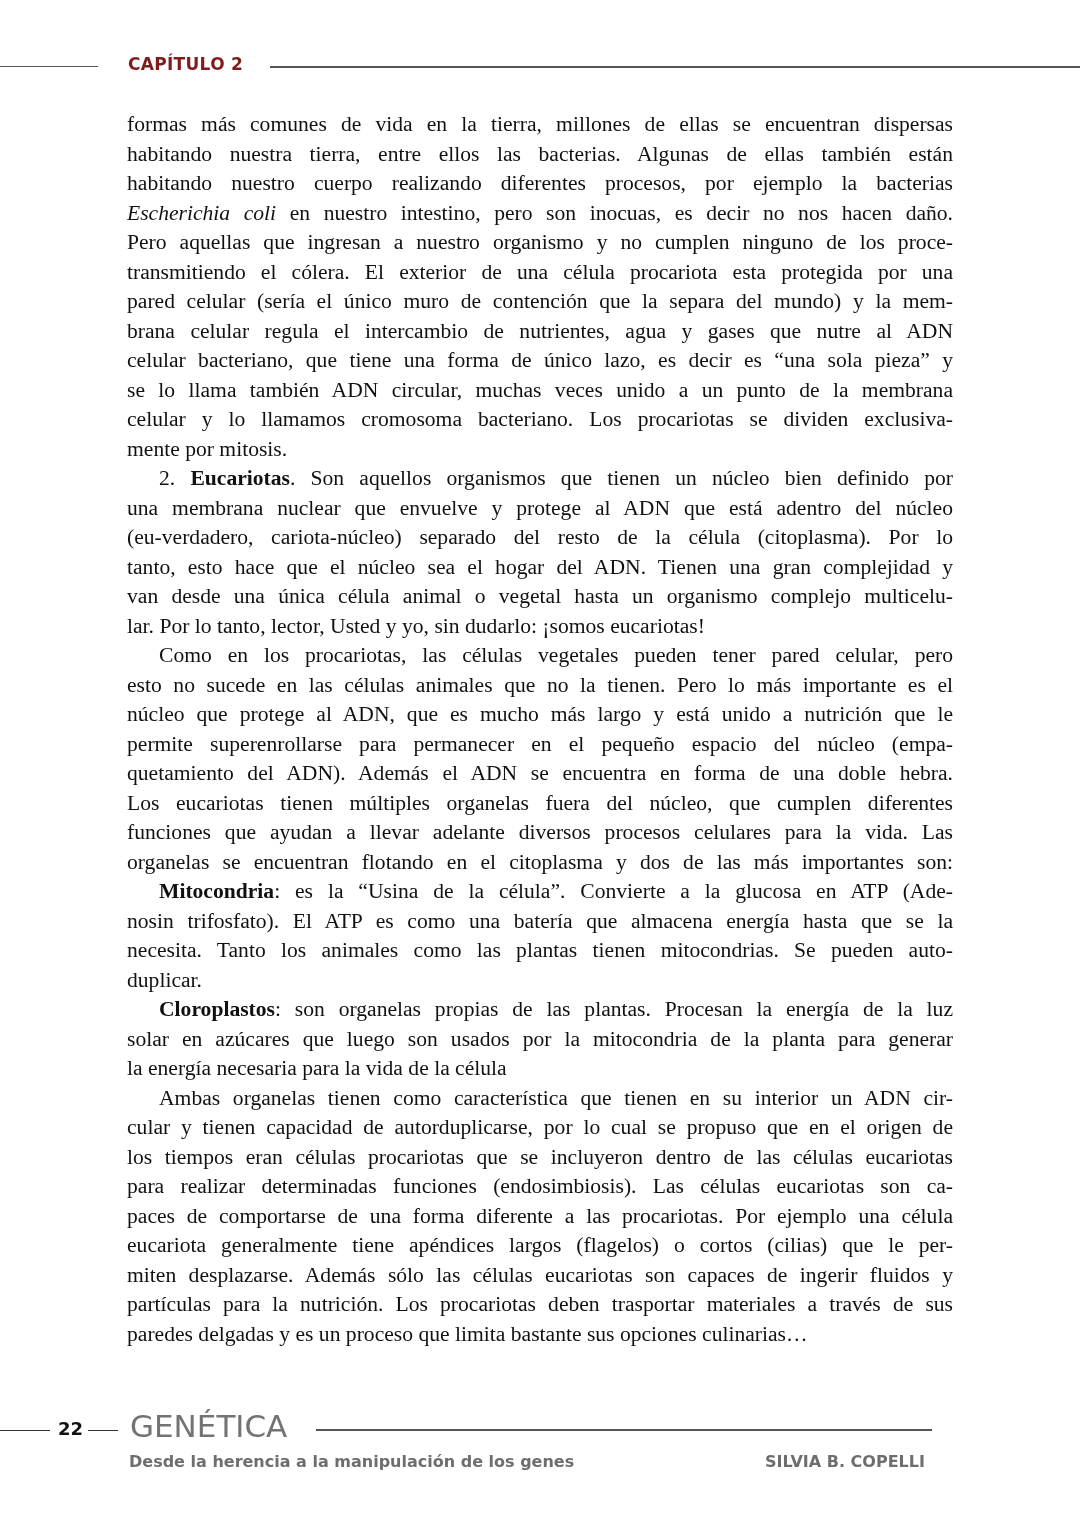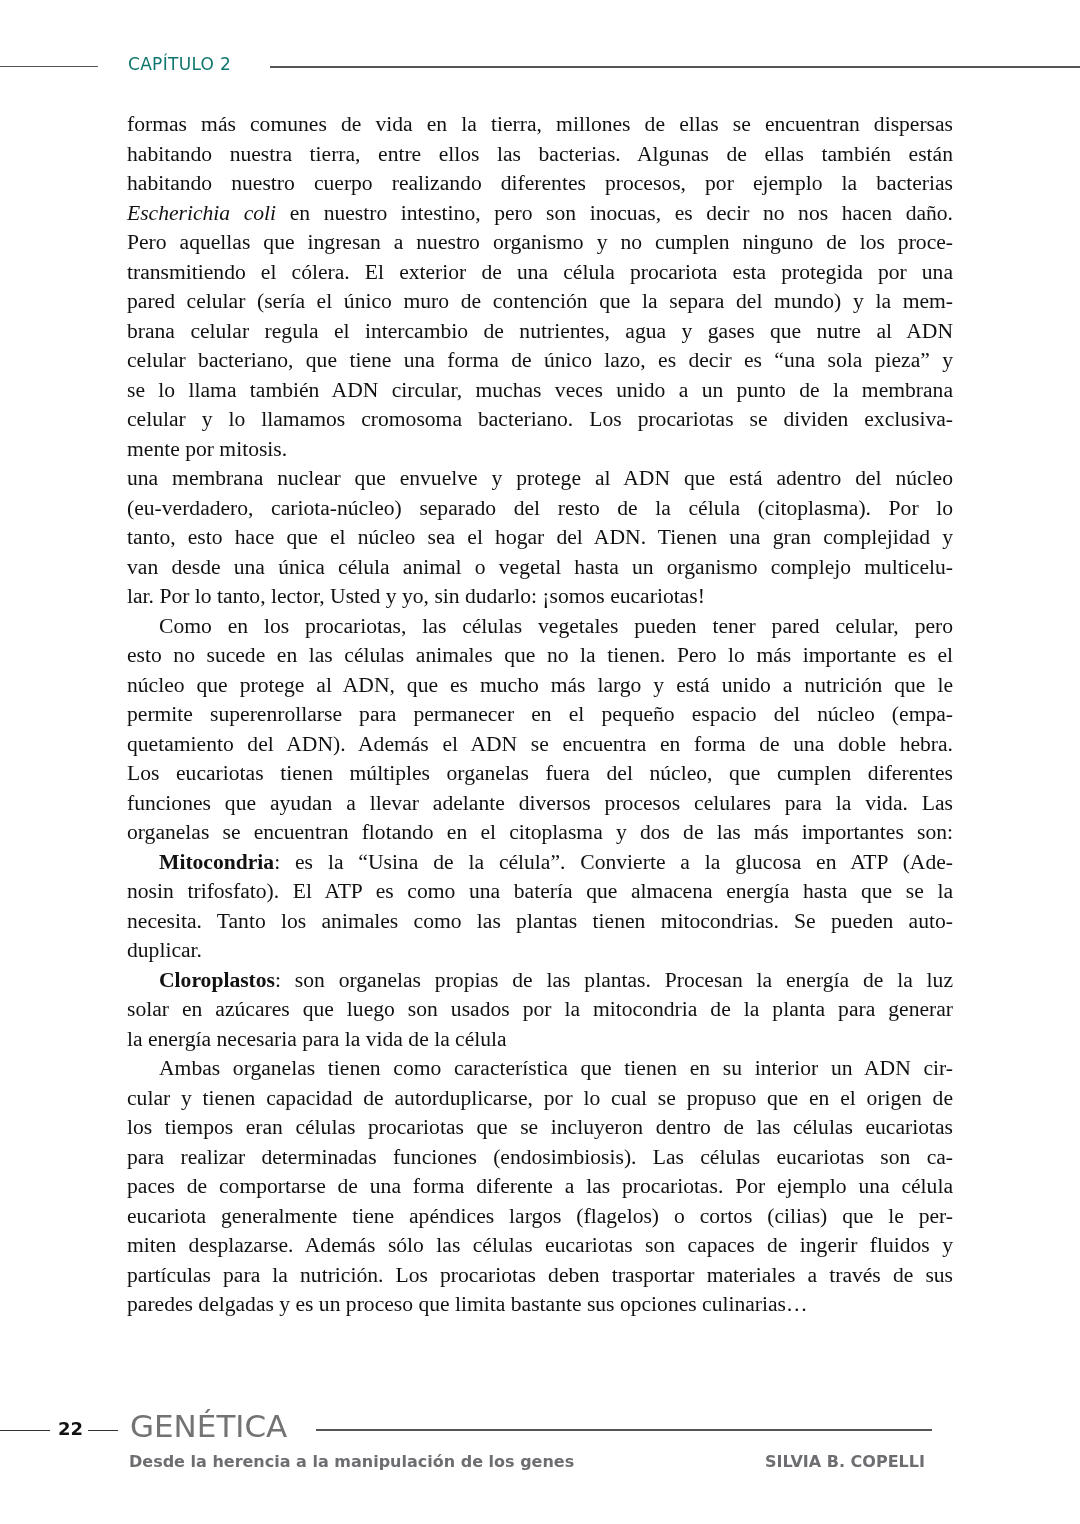--- a/index.html
+++ b/index.html
@@ -1,19 +1,19 @@
 <!DOCTYPE html>
 <html><head>
 <meta charset="utf-8">
 <style>
   html, body { margin: 0; padding: 0; background: #ffffff; }
   body { width: 1080px; height: 1524px; position: relative; overflow: hidden; }
   .header { position: absolute; top: 52px; left: 0; width: 1080px; height: 30px; }
   .header .line-left { position: absolute; left: 0; top: 14px; width: 98px; height: 1px; background: #555; }
-  .header .chapter { position: absolute; left: 128px; top: 2px; font-family: "DejaVu Sans", sans-serif; font-weight: normal; font-size: 17px; color: #0f766e; letter-spacing: 0.3px; }
+  .header .chapter { position: absolute; left: 128px; top: 2px; font-family: "DejaVu Sans", sans-serif; font-weight: bold; font-size: 17px; color: #7f1d1d; letter-spacing: 0.3px; }
   .header .line-right { position: absolute; left: 270px; top: 14px; right: 0; height: 2px; background: #555; }
 
   .body-text { position: absolute; left: 127px; top: 110px; width: 826px; font-family: "Liberation Serif", serif; font-size: 21.6px; color: #111; }
   .ln { height: 29.5px; line-height: 29.5px; white-space: nowrap; text-align: justify; text-align-last: justify; }
   .ln.last { text-align-last: left; }
   .ln.ind { padding-left: 32px; }
   .ln b { font-weight: bold; }
   .ln i { font-style: italic; }
 
   .footer { position: absolute; top: 1412px; left: 0; width: 932px; height: 70px; }
@@ -40,20 +40,21 @@
     <div class="ln"><span>habitando nuestro cuerpo realizando diferentes procesos, por ejemplo la bacterias</span></div>
     <div class="ln"><i>Escherichia coli</i><span> en nuestro intestino, pero son inocuas, es decir no nos hacen daño.</span></div>
     <div class="ln"><span>Pero aquellas que ingresan a nuestro organismo y no cumplen ninguno de los proce-</span></div>
     <div class="ln"><span>transmitiendo el cólera. El exterior de una célula procariota esta protegida por una</span></div>
     <div class="ln"><span>pared celular (sería el único muro de contención que la separa del mundo) y la mem-</span></div>
     <div class="ln"><span>brana celular regula el intercambio de nutrientes, agua y gases que nutre al ADN</span></div>
     <div class="ln"><span>celular bacteriano, que tiene una forma de único lazo, es decir es “una sola pieza” y</span></div>
     <div class="ln"><span>se lo llama también ADN circular, muchas veces unido a un punto de la membrana</span></div>
     <div class="ln"><span>celular y lo llamamos cromosoma bacteriano. Los procariotas se dividen exclusiva-</span></div>
     <div class="ln last"><span>mente por mitosis.</span></div>
+    <div class="ln ind"><span>2. </span><b>Eucariotas</b><span>. Son aquellos organismos que tienen un núcleo bien definido por</span></div>
     <div class="ln"><span>una membrana nuclear que envuelve y protege al ADN que está adentro del núcleo</span></div>
     <div class="ln"><span>(eu-verdadero, cariota-núcleo) separado del resto de la célula (citoplasma). Por lo</span></div>
     <div class="ln"><span>tanto, esto hace que el núcleo sea el hogar del ADN. Tienen una gran complejidad y</span></div>
     <div class="ln"><span>van desde una única célula animal o vegetal hasta un organismo complejo multicelu-</span></div>
     <div class="ln last"><span>lar. Por lo tanto, lector, Usted y yo, sin dudarlo: ¡somos eucariotas!</span></div>
     <div class="ln ind"><span>Como en los procariotas, las células vegetales pueden tener pared celular, pero</span></div>
     <div class="ln"><span>esto no sucede en las células animales que no la tienen. Pero lo más importante es el</span></div>
     <div class="ln"><span>núcleo que protege al ADN, que es mucho más largo y está unido a nutrición que le</span></div>
     <div class="ln"><span>permite superenrollarse para permanecer en el pequeño espacio del núcleo (empa-</span></div>
     <div class="ln"><span>quetamiento del ADN). Además el ADN se encuentra en forma de una doble hebra.</span></div>

